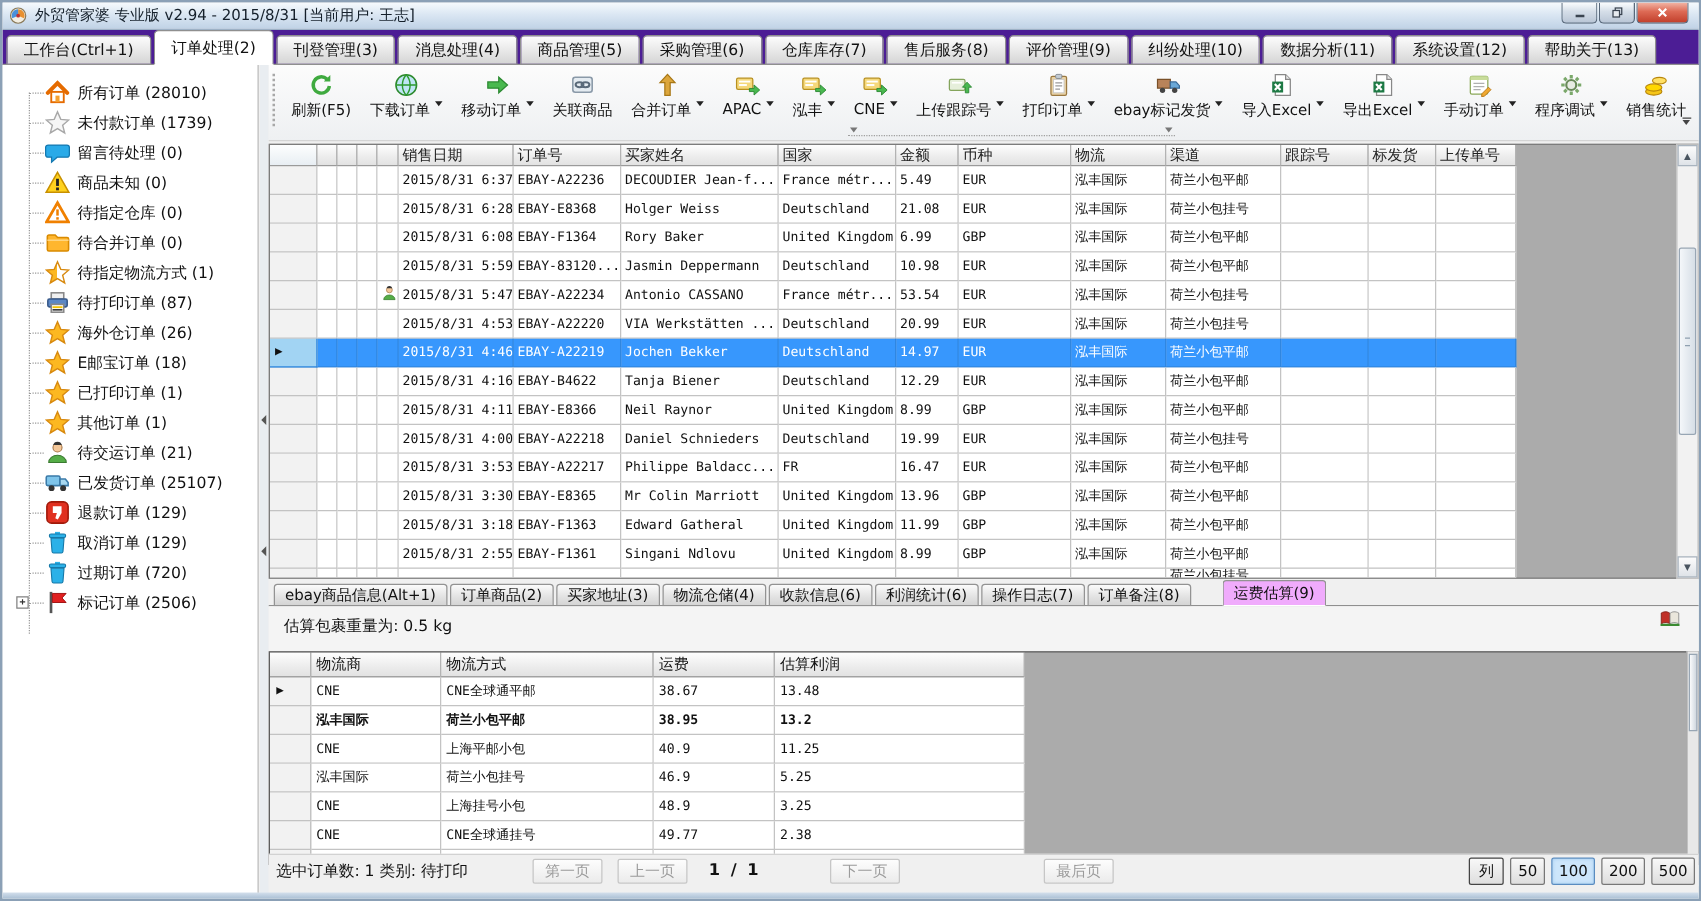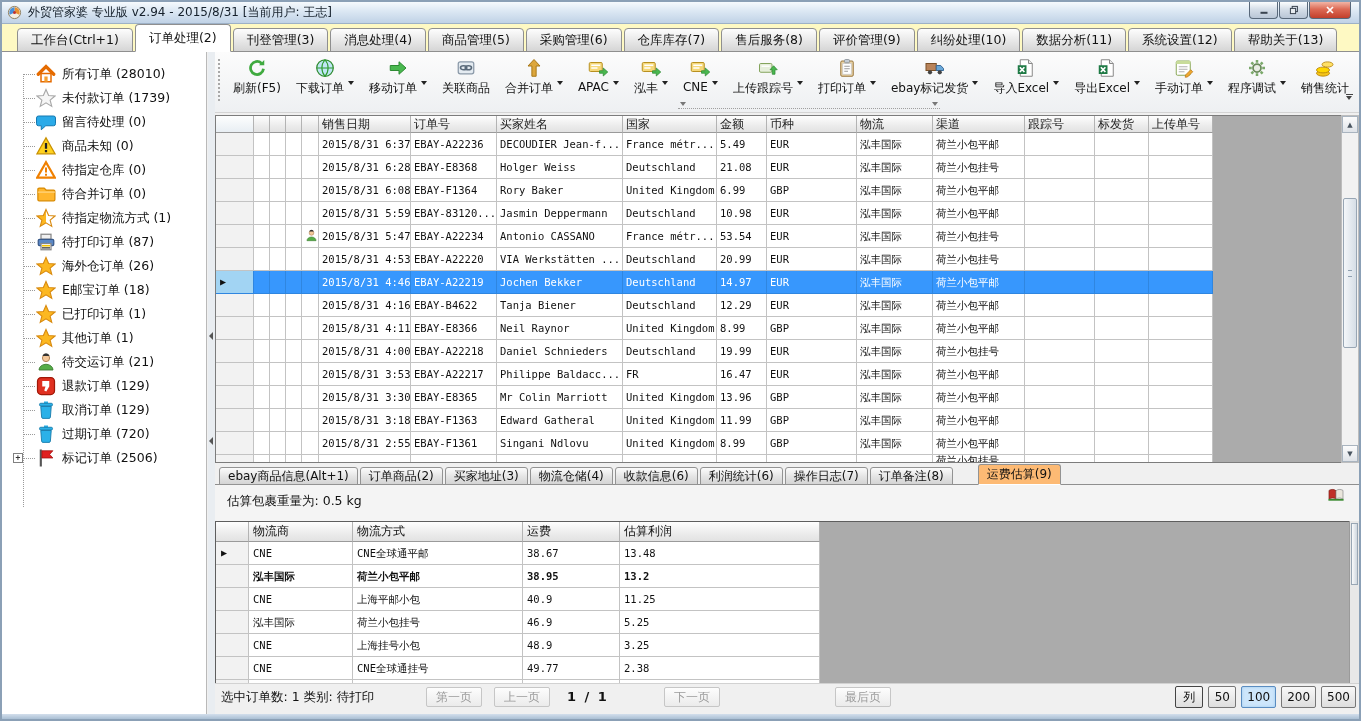--- a/index.html
+++ b/index.html
@@ -12,22 +12,22 @@
     background:linear-gradient(#f6fafd,#dbe7f3 45%,#c0d2e6);border-bottom:1px solid #9db1c6;
     display:flex;align-items:center;padding-left:5px;}
   .titlebar .app-ic{width:15px;height:15px;margin-right:6px;}
   .titlebar .ttl{font-size:12px;color:#15202b;}
   .winbtns{position:absolute;right:8px;top:0;display:flex;gap:1px;}
   .wbtn{width:29px;height:17px;border:1px solid #58687a;border-top:none;border-radius:0 0 4px 4px;
     background:linear-gradient(#fbfdfe,#d5dee8 45%,#b9c6d6);display:flex;align-items:center;justify-content:center;}
   .wbtn svg{width:10px;height:10px;}
   .wbtn.close{width:42px;background:linear-gradient(#f2b5a5,#dd6a55 45%,#c23f2b);}
   
-  .tabstrip{position:absolute;left:0;top:22px;right:0;height:28px;background:#fef9c3;
-    border-bottom:1px solid #8f8f8f;display:flex;align-items:flex-end;padding-left:14px;}
+  .tabstrip{position:absolute;left:0;top:22px;right:0;height:28px;background:#4c1d95;
+    border-bottom:1px solid #8f8f8f;display:flex;align-items:flex-end;padding-left:2px;}
   .tab{display:flex;align-items:center;height:24px;margin:0 1px -1px 1px;padding:0 13px;
     background:linear-gradient(#fdfdfd,#e9e9e9 50%,#d5d5d5);border:1px solid #8f8f8f;
     border-radius:4px 4px 0 0;font-size:12.5px;cursor:default;white-space:nowrap;}
   .tab.active{height:28px;background:#fff;border-bottom:1px solid #fff;position:relative;z-index:3;}
   
   .sidebar{position:absolute;left:0;top:50px;width:205px;height:666px;background:#fff;
     border-right:1px solid #b9b9b9;padding-top:10px;overflow:hidden;}
   .treeline{position:absolute;left:21px;top:22px;height:433px;border-left:1px dotted #9a9a9a;}
   .side-item{position:relative;height:24px;display:flex;align-items:center;padding-left:34px;cursor:default;}
   .side-item::before{content:"";position:absolute;left:21px;top:12px;width:12px;border-top:1px dotted #9a9a9a;}
@@ -84,21 +84,21 @@
   .sthumb{position:absolute;left:1px;right:1px;top:82px;height:150px;border:1px solid #98a6b4;border-radius:2px;
     background:linear-gradient(90deg,#f4f7fa,#d6dee6);}
   .sthumb::after{content:"";position:absolute;left:4px;right:4px;top:50%;height:5px;margin-top:-3px;
     border-top:1px solid #8fa0b0;border-bottom:1px solid #8fa0b0;}
   
   .dtabs{position:absolute;left:0;top:412px;right:0;height:21px;border-bottom:1px solid #8f8f8f;
     display:flex;align-items:flex-end;padding-left:3px;background:#f0f0f0;}
   .dtab{display:flex;align-items:center;height:18px;margin:0 1px -1px 1px;padding:0 8px;
     background:linear-gradient(#fbfbfb,#e4e4e4 55%,#d4d4d4);border:1px solid #939393;
     border-radius:3px 3px 0 0;font-size:12px;white-space:nowrap;cursor:default;}
-  .dtab.active{height:21px;background:#fdba74;border-bottom:1px solid #fff;z-index:2;margin-left:24px;}
+  .dtab.active{height:21px;background:#f0abfc;border-bottom:1px solid #fff;z-index:2;margin-left:24px;}
   
   .dpanel{position:absolute;left:0;top:433px;right:0;height:207px;background:#f4f4f4;}
   .weight{position:absolute;left:12px;top:8px;font-size:12.5px;color:#111;}
   .book{position:absolute;right:14px;top:2px;width:18px;height:16px;}
   .sgrid{position:absolute;left:0;top:36px;right:0;bottom:0;background:#ababab;border:1px solid #5e5e5e;overflow:hidden;}
   .srow{display:flex;height:23px;}
   .srow.head{height:20px;}
   .scell{flex:0 0 auto;border-right:1px solid #c3c3c3;border-bottom:1px solid #c3c3c3;background:#fff;
     font:10.5px/22px "DejaVu Sans Mono",monospace;white-space:nowrap;overflow:hidden;padding-left:4px;}
   .srow.head .scell{background:linear-gradient(#fefefe,#ececec 60%,#e2e2e2);border-right:1px solid #b3b3b3;
@@ -300,20 +300,31 @@
             <circle cx="8" cy="4.8" r="2.9" fill="#f4c89a" stroke="#a87848" stroke-width="0.7"></circle>
             <path d="M5.2 3.2 a2.9 2.9 0 0 1 5.6 0 Z" fill="#333"></path>
             <path d="M2.4 14.4 a5.6 4.6 0 0 1 11.2 0 Z" fill="#55ad47" stroke="#3a7a30" stroke-width="0.7"></path>
           </svg>
         </span>
         <span class="lbl">待交运订单 (21)</span>
       </div>
       <div class="side-item">
         <span class="icon">
           <svg viewBox="0 0 16 16">
+            <rect x="0.8" y="3.8" width="8.8" height="6.2" rx="1" fill="#7ec4ea" stroke="#3a7aa8"></rect>
+            <path d="M9.6 5.8 h3.4 l1.8 2.2 v2 H9.6 Z" fill="#a8d8f0" stroke="#3a7aa8"></path>
+            <circle cx="4.2" cy="11.6" r="1.9" fill="#333"></circle>
+            <circle cx="11.6" cy="11.6" r="1.9" fill="#333"></circle>
+          </svg>
+        </span>
+        <span class="lbl">已发货订单 (25107)</span>
+      </div>
+      <div class="side-item">
+        <span class="icon">
+          <svg viewBox="0 0 16 16">
             <rect x="1.2" y="1.2" width="13.6" height="13.6" rx="3" fill="#e03020" stroke="#a01808"></rect>
             <path d="M5 4 h5.6 v4.4 l-2.4 4 -1.6 -0.8 1 -3.2 H5 Z" fill="#fff"></path>
           </svg>
         </span>
         <span class="lbl">退款订单 (129)</span>
       </div>
       <div class="side-item">
         <span class="icon">
           <svg viewBox="0 0 16 16">
             <rect x="6.4" y="1.2" width="3.2" height="1.8" fill="#2bb1e8"></rect>

